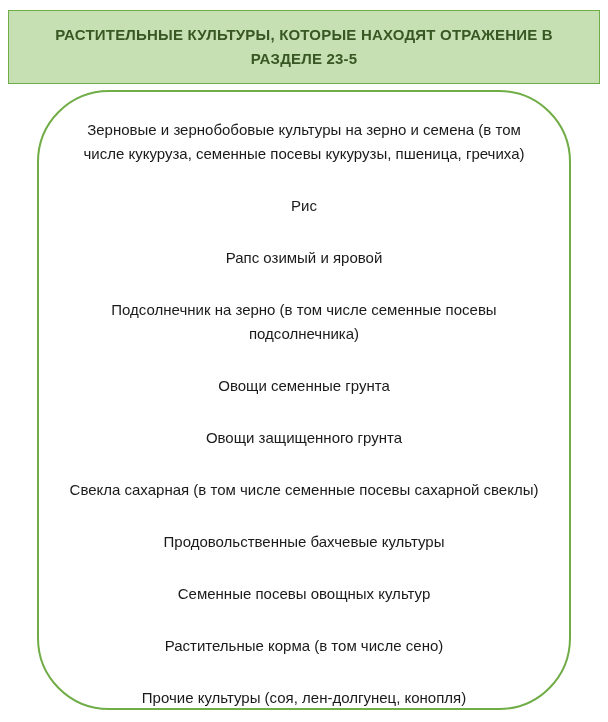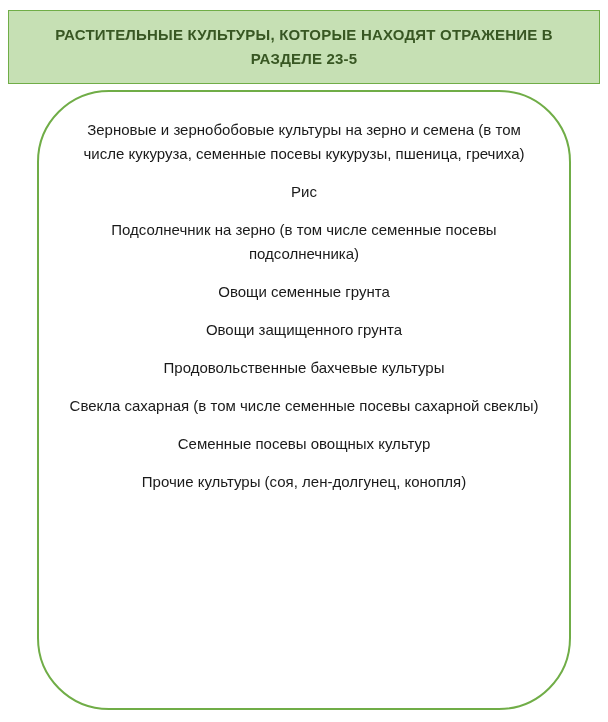--- a/index.html
+++ b/index.html
@@ -45,21 +45,21 @@
     left:37px;top:90px;
     width:534px;height:620px;
     background:var(--page-bg);
     border:2px solid var(--border-green);
     border-radius:72px;
     display:flex;
     flex-direction:column;
     align-items:center;
     justify-content:flex-start;
     padding:26px 30px;
-    gap:14px;
+    gap:28px;
   }
   .item{
     max-width:470px;
     text-align:center;
     font-size:15px;
     line-height:24px;
     color:var(--body-text);
   }
 </style>
 </head>
@@ -67,22 +67,24 @@
 
 <div class="page">
 
   <div class="header-box">
     <div class="header-text">РАСТИТЕЛЬНЫЕ КУЛЬТУРЫ, КОТОРЫЕ НАХОДЯТ ОТРАЖЕНИЕ В РАЗДЕЛЕ 23-5</div>
   </div>
 
   <div class="body-box">
     <p class="item">Зерновые и зернобобовые культуры на зерно и семена (в том числе кукуруза, семенные посевы кукурузы, пшеница, гречиха)</p>
     <p class="item">Рис</p>
+    <p class="item">Рапс озимый и яровой</p>
     <p class="item">Подсолнечник на зерно (в том числе семенные посевы подсолнечника)</p>
     <p class="item">Овощи семенные грунта</p>
     <p class="item">Овощи защищенного грунта</p>
+    <p class="item">Свекла сахарная (в том числе семенные посевы сахарной свеклы)</p>
     <p class="item">Продовольственные бахчевые культуры</p>
-    <p class="item">Свекла сахарная (в том числе семенные посевы сахарной свеклы)</p>
     <p class="item">Семенные посевы овощных культур</p>
+    <p class="item">Растительные корма (в том числе сено)</p>
     <p class="item">Прочие культуры (соя, лен-долгунец, конопля)</p>
   </div>
 
 </div>
 
 </body></html>

